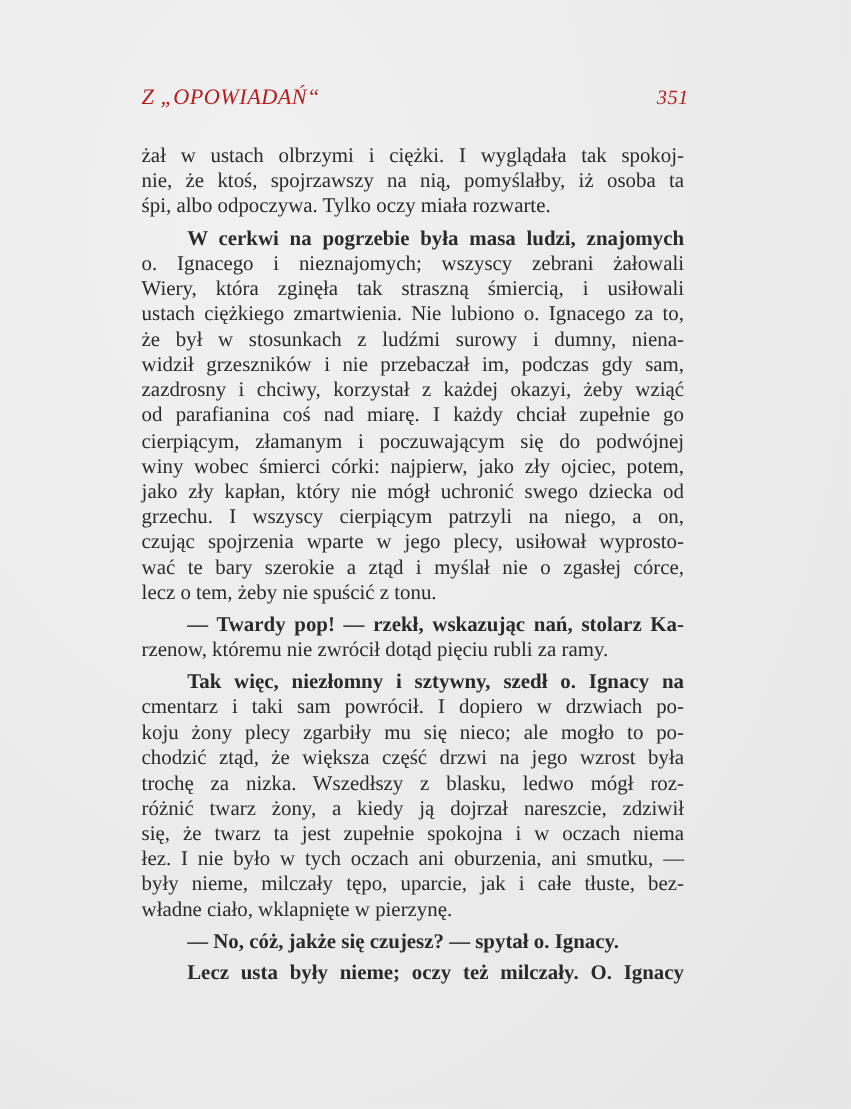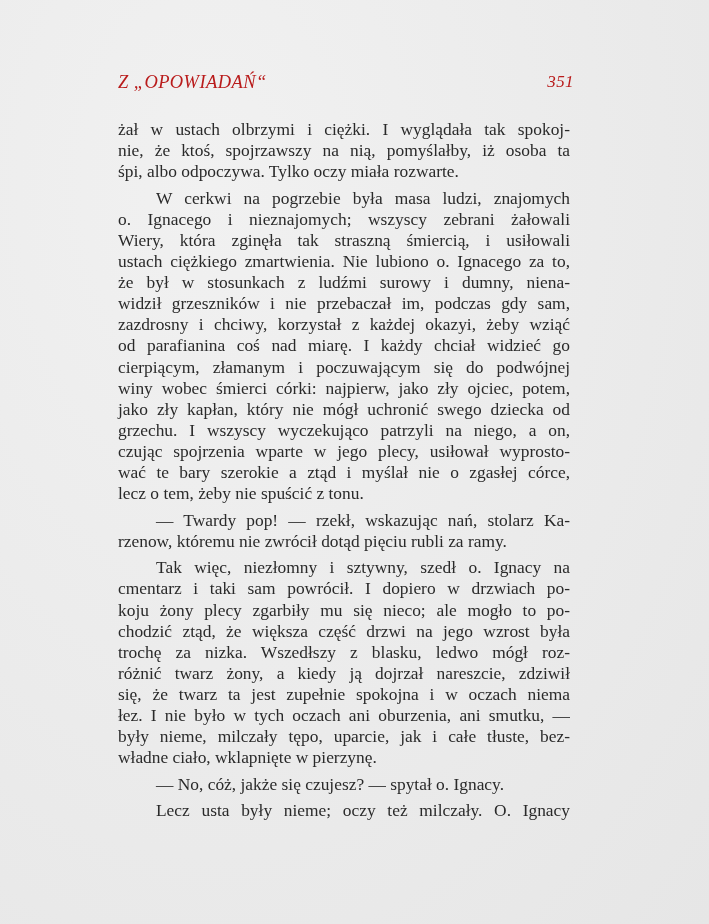--- a/index.html
+++ b/index.html
@@ -51,20 +51,21 @@
       white-space: nowrap;
       text-align: justify;
       text-align-last: justify;
       height: 21.1px;
     }
     .line.last {
       text-align-last: left;
     }
     .line.indent {
       padding-left: 38px;
+      font-weight: bold;
     }
     .para + .para {
       margin-top: 5.5px;
     }
   </style>
 </head>
 <body>
 
 <div class="page">
   <div class="running-head">
@@ -79,25 +80,25 @@
         <span class="line last">śpi, albo odpoczywa. Tylko oczy miała rozwarte.</span>
       </div>
       <div class="para">
         <span class="line indent">W cerkwi na pogrzebie była masa ludzi, znajomych</span>
         <span class="line">o. Ignacego i nieznajomych; wszyscy zebrani żałowali</span>
         <span class="line">Wiery, która zginęła tak straszną śmiercią, i usiłowali</span>
         <span class="line">ustach ciężkiego zmartwienia. Nie lubiono o. Ignacego za to,</span>
         <span class="line">że był w stosunkach z ludźmi surowy i dumny, niena-</span>
         <span class="line">widził grzeszników i nie przebaczał im, podczas gdy sam,</span>
         <span class="line">zazdrosny i chciwy, korzystał z każdej okazyi, żeby wziąć</span>
-        <span class="line">od parafianina coś nad miarę. I każdy chciał widzieć go</span>
+        <span class="line">od parafianina coś nad miarę. I każdy chciał zupełnie go</span>
         <span class="line">cierpiącym, złamanym i poczuwającym się do podwójnej</span>
         <span class="line">winy wobec śmierci córki: najpierw, jako zły ojciec, potem,</span>
         <span class="line">jako zły kapłan, który nie mógł uchronić swego dziecka od</span>
-        <span class="line">grzechu. I wszyscy wyczekująco patrzyli na niego, a on,</span>
+        <span class="line">grzechu. I wszyscy cierpiącym patrzyli na niego, a on,</span>
         <span class="line">czując spojrzenia wparte w jego plecy, usiłował wyprosto-</span>
         <span class="line">wać te bary szerokie a ztąd i myślał nie o zgasłej córce,</span>
         <span class="line last">lecz o tem, żeby nie spuścić z tonu.</span>
       </div>
       <div class="para">
         <span class="line indent">— Twardy pop! — rzekł, wskazując nań, stolarz Ka-</span>
         <span class="line last">rzenow, któremu nie zwrócił dotąd pięciu rubli za ramy.</span>
       </div>
       <div class="para">
         <span class="line indent">Tak więc, niezłomny i sztywny, szedł o. Ignacy na</span>

